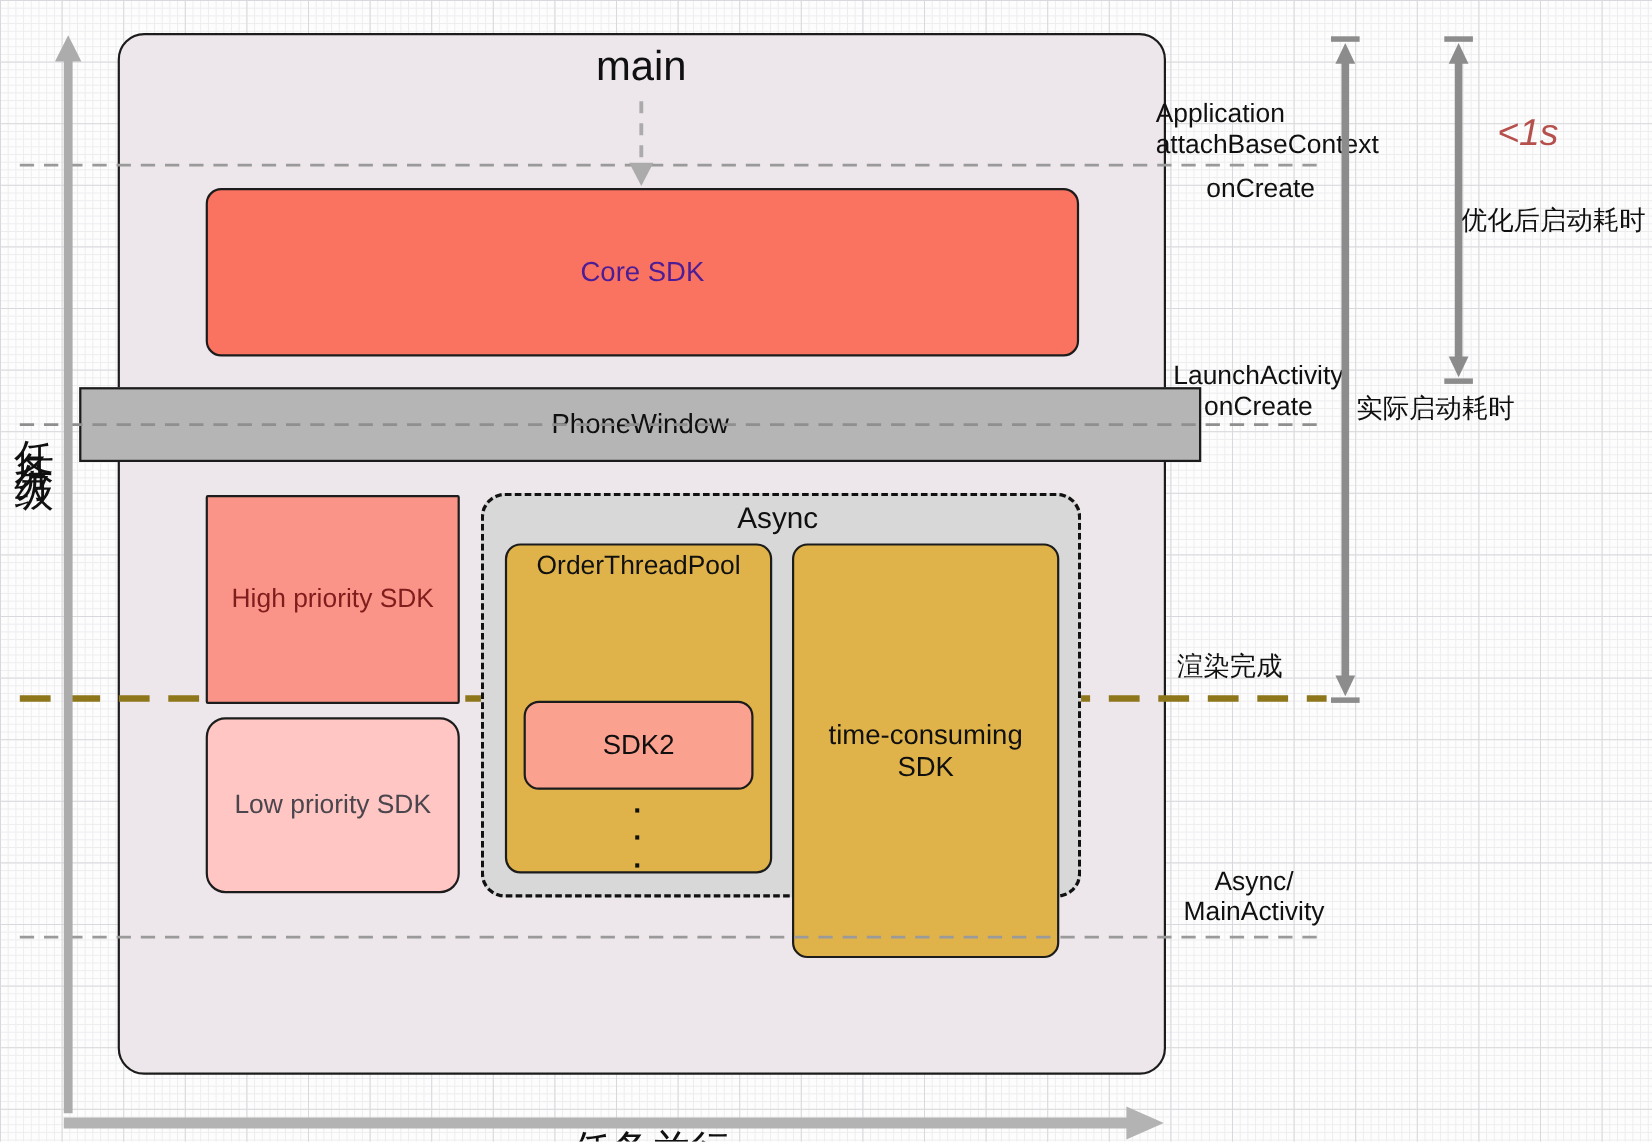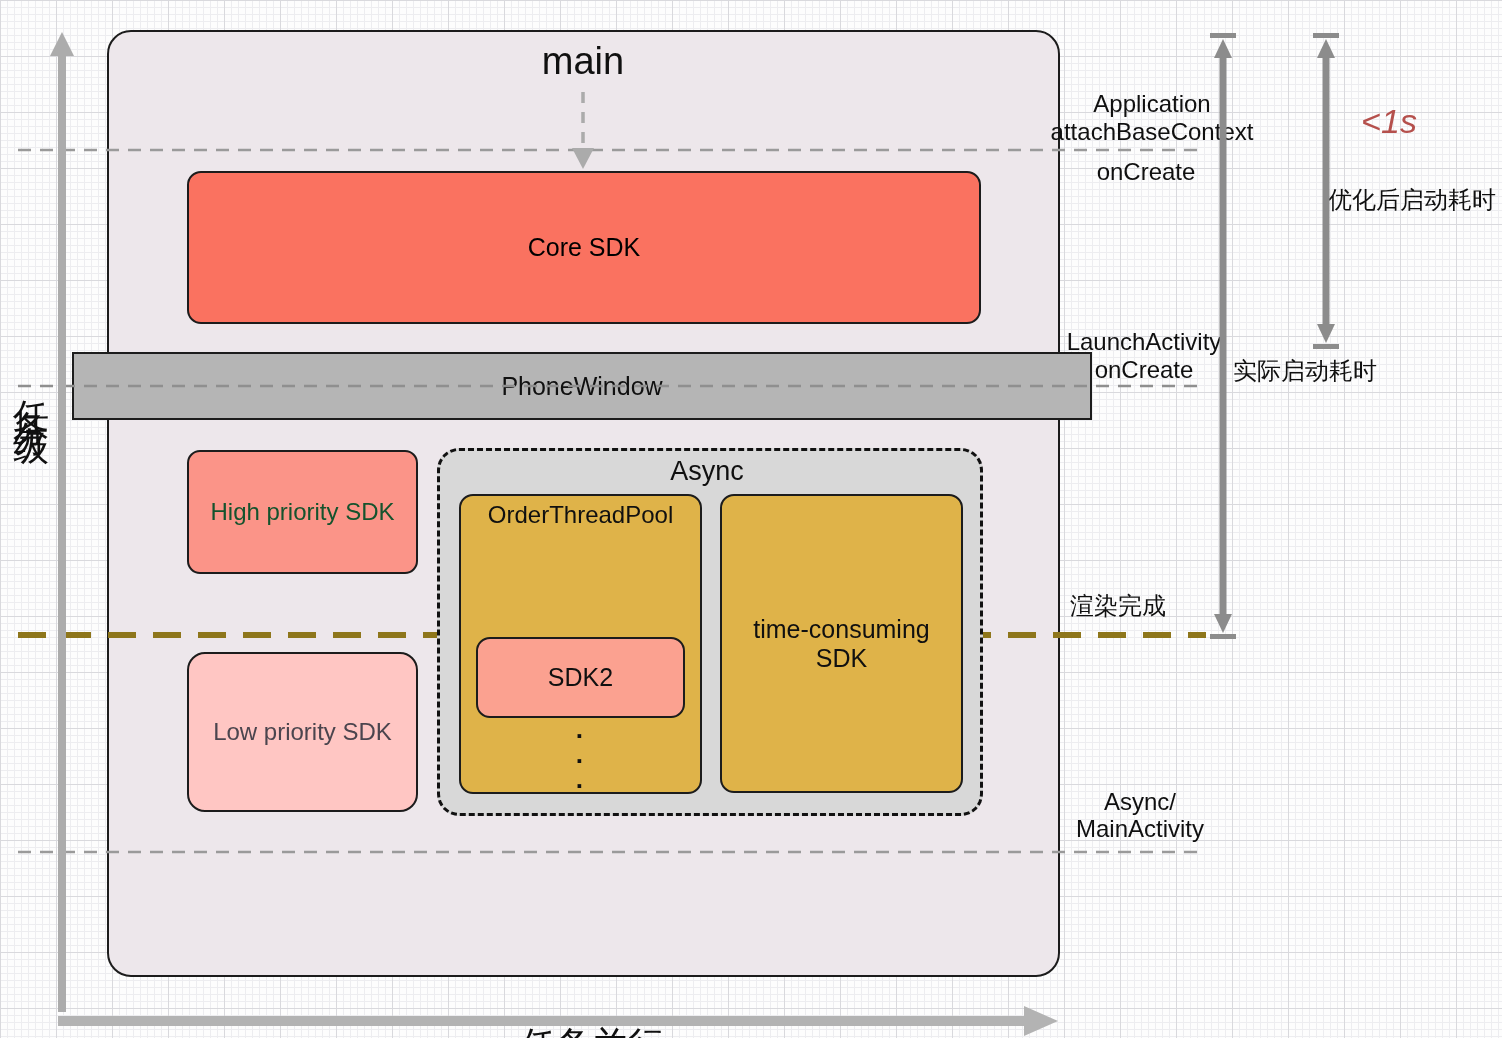--- a/index.html
+++ b/index.html
@@ -15,48 +15,48 @@
     background-size:56px 56px,56px 56px,7px 7px,7px 7px;
   }
   .abs{position:absolute;}
   .box{position:absolute;box-sizing:border-box;border:2px solid #1c1c1c;
        display:flex;align-items:center;justify-content:center;text-align:center;}
   
   #container{left:107px;top:30px;width:949px;height:943px;background:#EDE7EB;
              border:2px solid #1c1c1c;border-radius:24px;z-index:1;}
   
   #core-sdk{left:187px;top:171px;width:794px;height:153px;background:#FA7260;
-            border-radius:14px;z-index:3;font-size:25px;color:#000000;}
+            border-radius:14px;z-index:3;font-size:25px;color:#4c1d95;}
   #phone-window{left:72px;top:352px;width:1020px;height:68px;background:#B5B5B5;
                 z-index:3;font-size:25px;color:#101010;}
-  #high-priority{left:187px;top:450px;width:231px;height:124px;background:#FB9488;
-                 border-radius:13px;z-index:3;font-size:24px;color:#14532d;}
+  #high-priority{left:187px;top:450px;width:231px;height:190px;background:#FB9488;
+                 border-radius:2px;z-index:3;font-size:24px;color:#7f1d1d;}
   #low-priority{left:187px;top:652px;width:231px;height:160px;background:#FFC6C3;
                 border-radius:18px;z-index:3;font-size:24px;color:#4b454e;}
   #async{left:437px;top:448px;width:540px;height:362px;background:#D8D8D8;
          border:3px dashed #111;border-radius:22px;z-index:2;}
   #async-label{left:437px;top:456px;width:540px;text-align:center;font-size:27px;
                color:#101010;z-index:3;}
   #order-thread-pool{left:459px;top:494px;width:243px;height:300px;background:#DFB349;
                      border-radius:14px;z-index:3;}
   #otp-label{left:459px;top:501px;width:243px;text-align:center;font-size:24px;
              color:#101010;z-index:4;}
   #sdk1{left:476px;top:535px;width:209px;height:83px;background:#FBA190;
         border-radius:14px;z-index:4;font-size:25px;color:#101010;}
   #sdk2{left:476px;top:637px;width:209px;height:81px;background:#FBA190;
         border-radius:14px;z-index:4;font-size:25px;color:#101010;}
   #otp-dots{left:566px;top:724px;width:28px;text-align:center;z-index:4;
             font-size:26px;font-weight:bold;color:#101010;line-height:25px;}
-  #time-consuming{left:720px;top:494px;width:243px;height:299px;background:#DFB349;
+  #time-consuming{left:720px;top:494px;width:243px;height:377px;background:#DFB349;
                   border-radius:14px;z-index:3;font-size:25px;color:#101010;padding:0 18px;}
   
   .lbl{position:absolute;color:#101010;white-space:nowrap;}
   #main-label{left:583px;top:40px;transform:translateX(-50%);font-size:38px;z-index:4;}
   #app-attach{left:1152px;top:90px;transform:translateX(-50%);font-size:24px;
-              line-height:28px;text-align:center;z-index:4;}
+              line-height:28px;z-index:4;}
   #on-create-1{left:1146px;top:158px;transform:translateX(-50%);font-size:24px;z-index:4;}
   #launch-activity{left:1144px;top:328px;transform:translateX(-50%);font-size:24px;
                    line-height:28px;text-align:center;z-index:4;}
   #lt1s{left:1389px;top:102px;transform:translateX(-50%);font-size:34px;font-style:italic;
         color:#B5504C;z-index:4;}
   #optimized-label{left:1412px;top:184px;transform:translateX(-50%);font-size:24px;z-index:4;}
   #actual-label{left:1305px;top:355px;transform:translateX(-50%);font-size:24px;z-index:4;}
   #render-done{left:1118px;top:590px;transform:translateX(-50%);font-size:24px;z-index:4;}
   #splash{left:1140px;top:788px;transform:translateX(-50%);font-size:24px;
           line-height:27px;text-align:center;z-index:4;}

